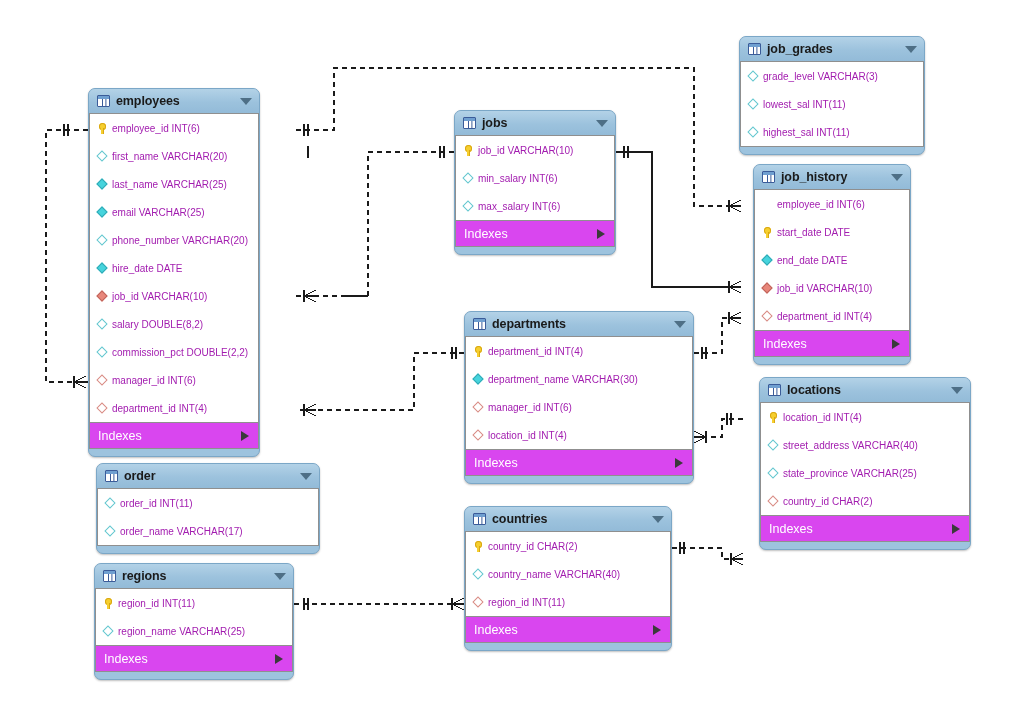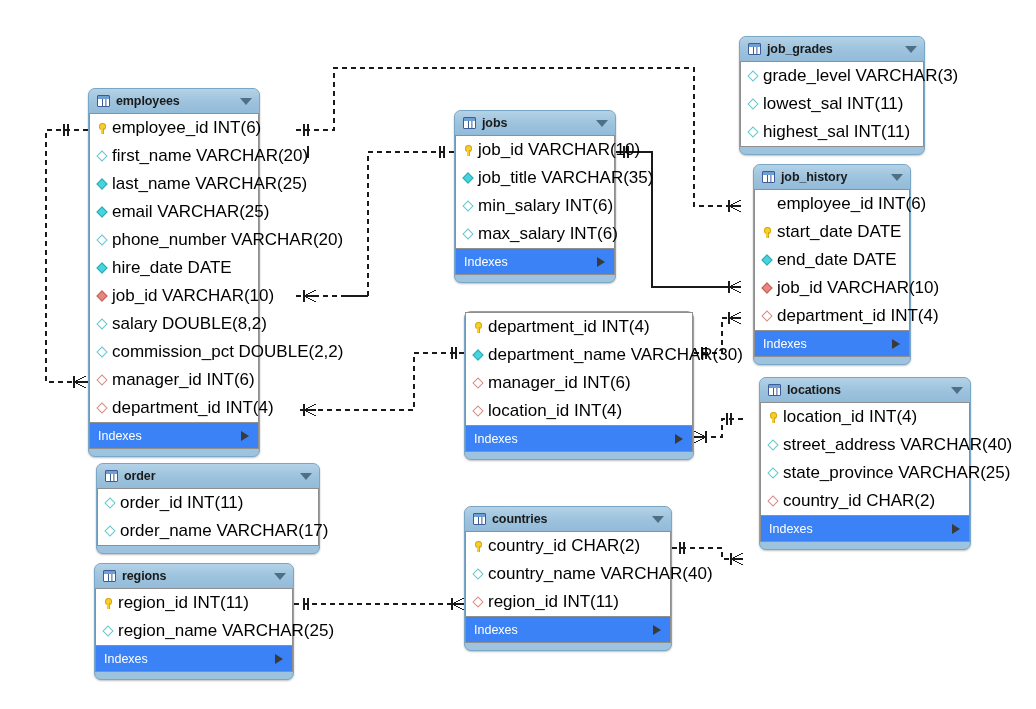--- a/index.html
+++ b/index.html
@@ -59,21 +59,21 @@
     border-left:1px solid #8f8f8f;
     border-right:1px solid #8f8f8f;
     border-top:1px solid #8f8f8f;
     border-bottom:1px solid #8f8f8f;
   }
   .tbl.noidx .cols{border-bottom:1px solid #8f8f8f;}
   .col{
     height:28px;display:flex;align-items:center;
     padding-left:7px;box-sizing:border-box;white-space:nowrap;
   }
-  .col-txt{font-size:17px;color:#000000;margin-left:4px;}
+  .col-txt{font-size:10px;color:#a21caf;margin-left:4px;}
 
   
   .gly{width:11px;height:13px;flex:0 0 auto;position:relative;}
   .gly.pk::before{
     content:"";position:absolute;left:2px;top:1px;width:7px;height:7px;border-radius:50%;
     background:#f6cf2f;box-shadow:inset 0 0 0 1px #d8a712;
   }
   .gly.pk::after{
     content:"";position:absolute;left:4px;top:6px;width:3px;height:6px;
     background:#f6cf2f;box-shadow:inset -1px 0 0 0 #d8a712;
@@ -82,21 +82,21 @@
   .gly.d::before{
     content:"";position:absolute;left:1px;top:2px;width:8px;height:8px;
     transform:rotate(45deg);box-sizing:border-box;
     border:1.3px solid #63c7cf;background:#ffffff;
   }
   .gly.d.fill::before{background:#46d4dd;border-color:#2fa9b5;}
   .gly.d.fk::before{border-color:#d98b84;background:#ffffff;}
   .gly.d.fkfill::before{background:#e8877b;border-color:#c0635a;}
 
   .idx{
-    height:26px;background:#3b82f6;
+    height:26px;background:#d946ef;
     border-left:1px solid #8f8f8f;border-right:1px solid #8f8f8f;border-bottom:1px solid #8f8f8f;
     display:flex;align-items:center;padding:0 9px 0 8px;box-sizing:border-box;
   }
   .idx-txt{font-size:12.5px;color:#ffffff;}
   .idx-caret{
     margin-left:auto;width:0;height:0;
     border-top:5.5px solid transparent;border-bottom:5.5px solid transparent;
     border-left:8px solid #3a3a3a;
   }
 </style>
@@ -311,38 +311,39 @@
           <span class="tbl-ico"></span>
           <span class="tbl-title">jobs</span>
           <span class="hdr-caret"></span>
         </div>
         <div class="cols">
           <div class="col">
             <span class="gly pk"></span>
             <span class="col-txt">job_id VARCHAR(10)</span>
           </div>
           <div class="col">
-            <span class="gly d fill"></span>
-            <span class="col-txt">job_title VARCHAR(35)</span>
-          </div>
-          <div class="col">
             <span class="gly d"></span>
             <span class="col-txt">min_salary INT(6)</span>
           </div>
           <div class="col">
             <span class="gly d"></span>
             <span class="col-txt">max_salary INT(6)</span>
           </div>
         </div>
         <div class="idx">
           <span class="idx-txt">Indexes</span>
           <span class="idx-caret"></span>
         </div>
       </div>
       <div class="tbl" style="left: 464px; top: 311px; width: 230px;">
+        <div class="tbl-hdr">
+          <span class="tbl-ico"></span>
+          <span class="tbl-title">departments</span>
+          <span class="hdr-caret"></span>
+        </div>
         <div class="cols">
           <div class="col">
             <span class="gly pk"></span>
             <span class="col-txt">department_id INT(4)</span>
           </div>
           <div class="col">
             <span class="gly d fill"></span>
             <span class="col-txt">department_name VARCHAR(30)</span>
           </div>
           <div class="col">

